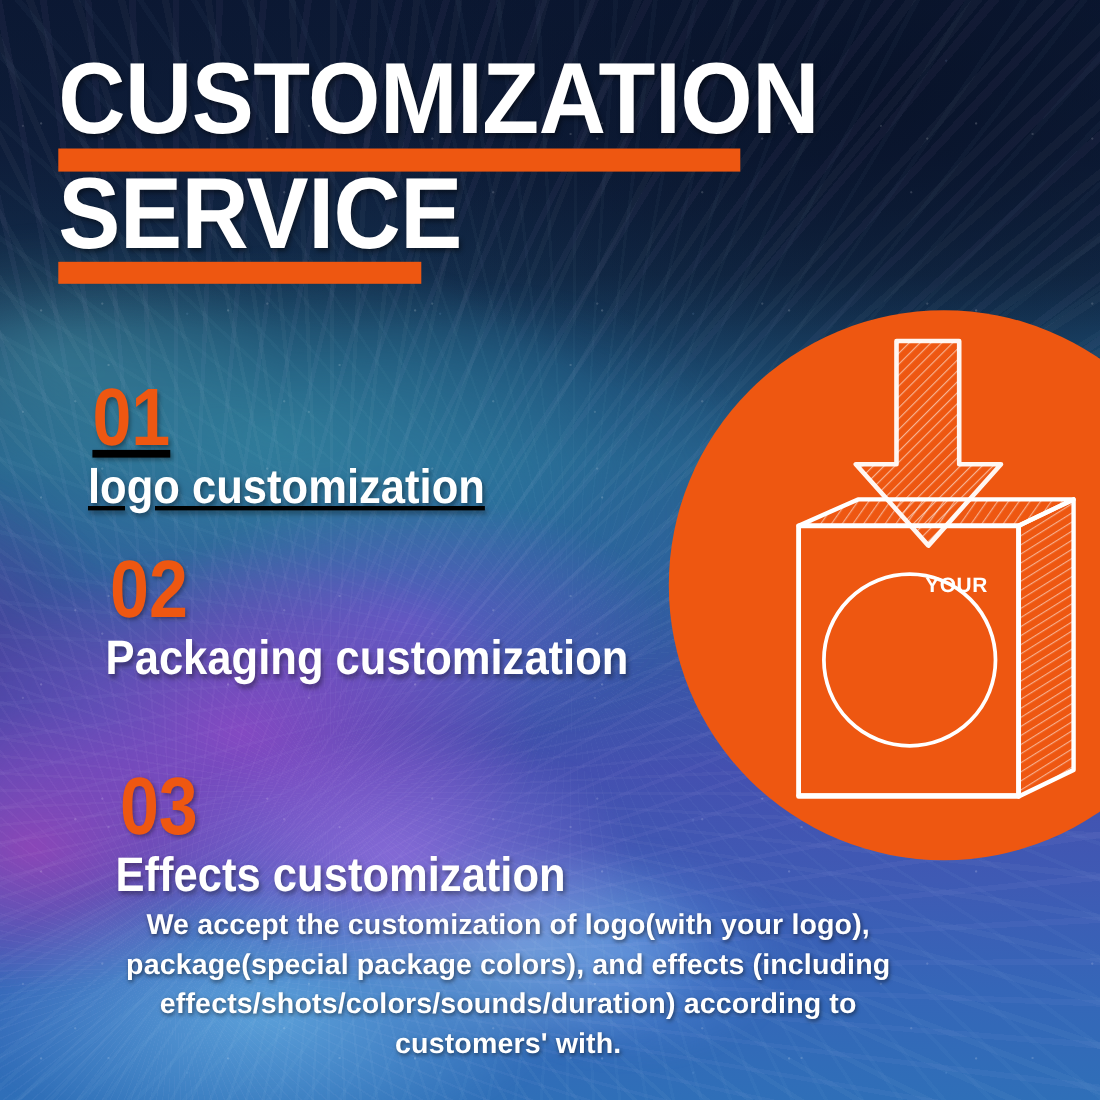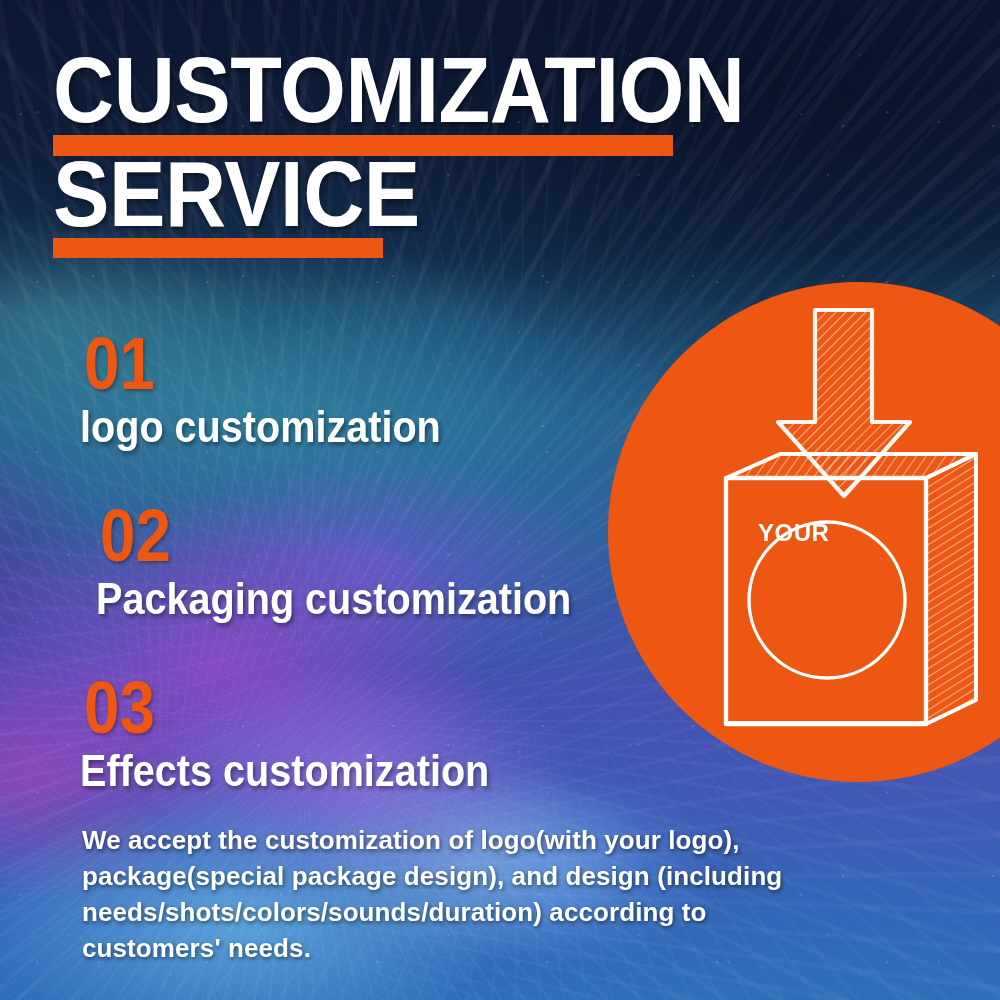--- a/index.html
+++ b/index.html
@@ -161,23 +161,23 @@
     white-space: nowrap;
     text-shadow: 2px 3px 5px rgba(0,0,0,0.45);
   }
   .head-line.l2 { margin-top: 8px; }
 
   
   .feature {
     position: absolute;
     left: 84px;
   }
-  .feature.f1 { top: 328px; }
+  .feature.f1 { top: 344px; text-decoration: underline; }
   .feature.f2 { top: 500px; margin-left: 16px; }
-  .feature.f3 { top: 672px; }
+  .feature.f3 { top: 697px; margin-left: 25px; }
 
   .feature-num {
     display: block;
     color: #ee5711;
     font-family: "Liberation Sans Narrow", "Liberation Sans", sans-serif;
     font-weight: 700;
     font-size: 74px;
     line-height: 72px;
     letter-spacing: 0px;
     transform: scaleX(0.86);
@@ -225,21 +225,21 @@
     top: 822px;
     width: 760px;
     color: #ffffff;
     font-family: "Liberation Sans", sans-serif;
     font-weight: 700;
     font-size: 26px;
     line-height: 36px;
     letter-spacing: 0.1px;
     text-shadow: 1px 2px 4px rgba(0,0,0,0.55);
   }
-  .body-copy p { margin: 0; }
+  .body-copy p { margin: 0; text-align: center; }
 
   
   .circle-graphic {
     position: absolute;
     left: 608px;
     top: 282px;
     width: 500px;
     height: 500px;
     border-radius: 50%;
     background: #ee5711;
@@ -250,25 +250,25 @@
     left: 0;
     top: 0;
     width: 500px;
     height: 500px;
   }
   .logo-text {
     position: absolute;
     left: 150px;
     top: 236px;
     width: 140px;
-    text-align: left;
+    text-align: right;
     color: #ffffff;
     font-family: "Liberation Sans", sans-serif;
     font-weight: 700;
-    font-size: 24px;
+    font-size: 19px;
     line-height: 30px;
     letter-spacing: 0.5px;
     pointer-events: none;
   }
   .logo-text span { display: block; }
 </style>
 </head>
 <body>
 
 <div id="poster">
@@ -304,23 +304,23 @@
     </div>
 
     <div class="feature f3">
       <span class="feature-num">03</span>
       <span class="feature-label">Effects customization</span>
       <span class="feature-reflect">Effects customization</span>
     </div>
 
     <div class="body-copy">
       <p>We accept the customization of logo(with your logo),</p>
-      <p>package(special package design), and design (including</p>
-      <p>needs/shots/colors/sounds/duration) according to</p>
-      <p>customers' needs.</p>
+      <p>package(special package colors), and effects (including</p>
+      <p>effects/shots/colors/sounds/duration) according to</p>
+      <p>customers' with.</p>
     </div>
 
     <div class="circle-graphic">
       <svg class="circle-art" viewBox="0 0 500 500">
         <defs>
 
           <pattern id="hatch" width="7" height="7" patternUnits="userSpaceOnUse" patternTransform="rotate(45)">
             <line x1="0" y1="0" x2="0" y2="7" stroke="#ffffff" stroke-width="2.1" opacity="0.55"></line>
           </pattern>
           <pattern id="hatchTop" width="8" height="8" patternUnits="userSpaceOnUse" patternTransform="rotate(35)">

